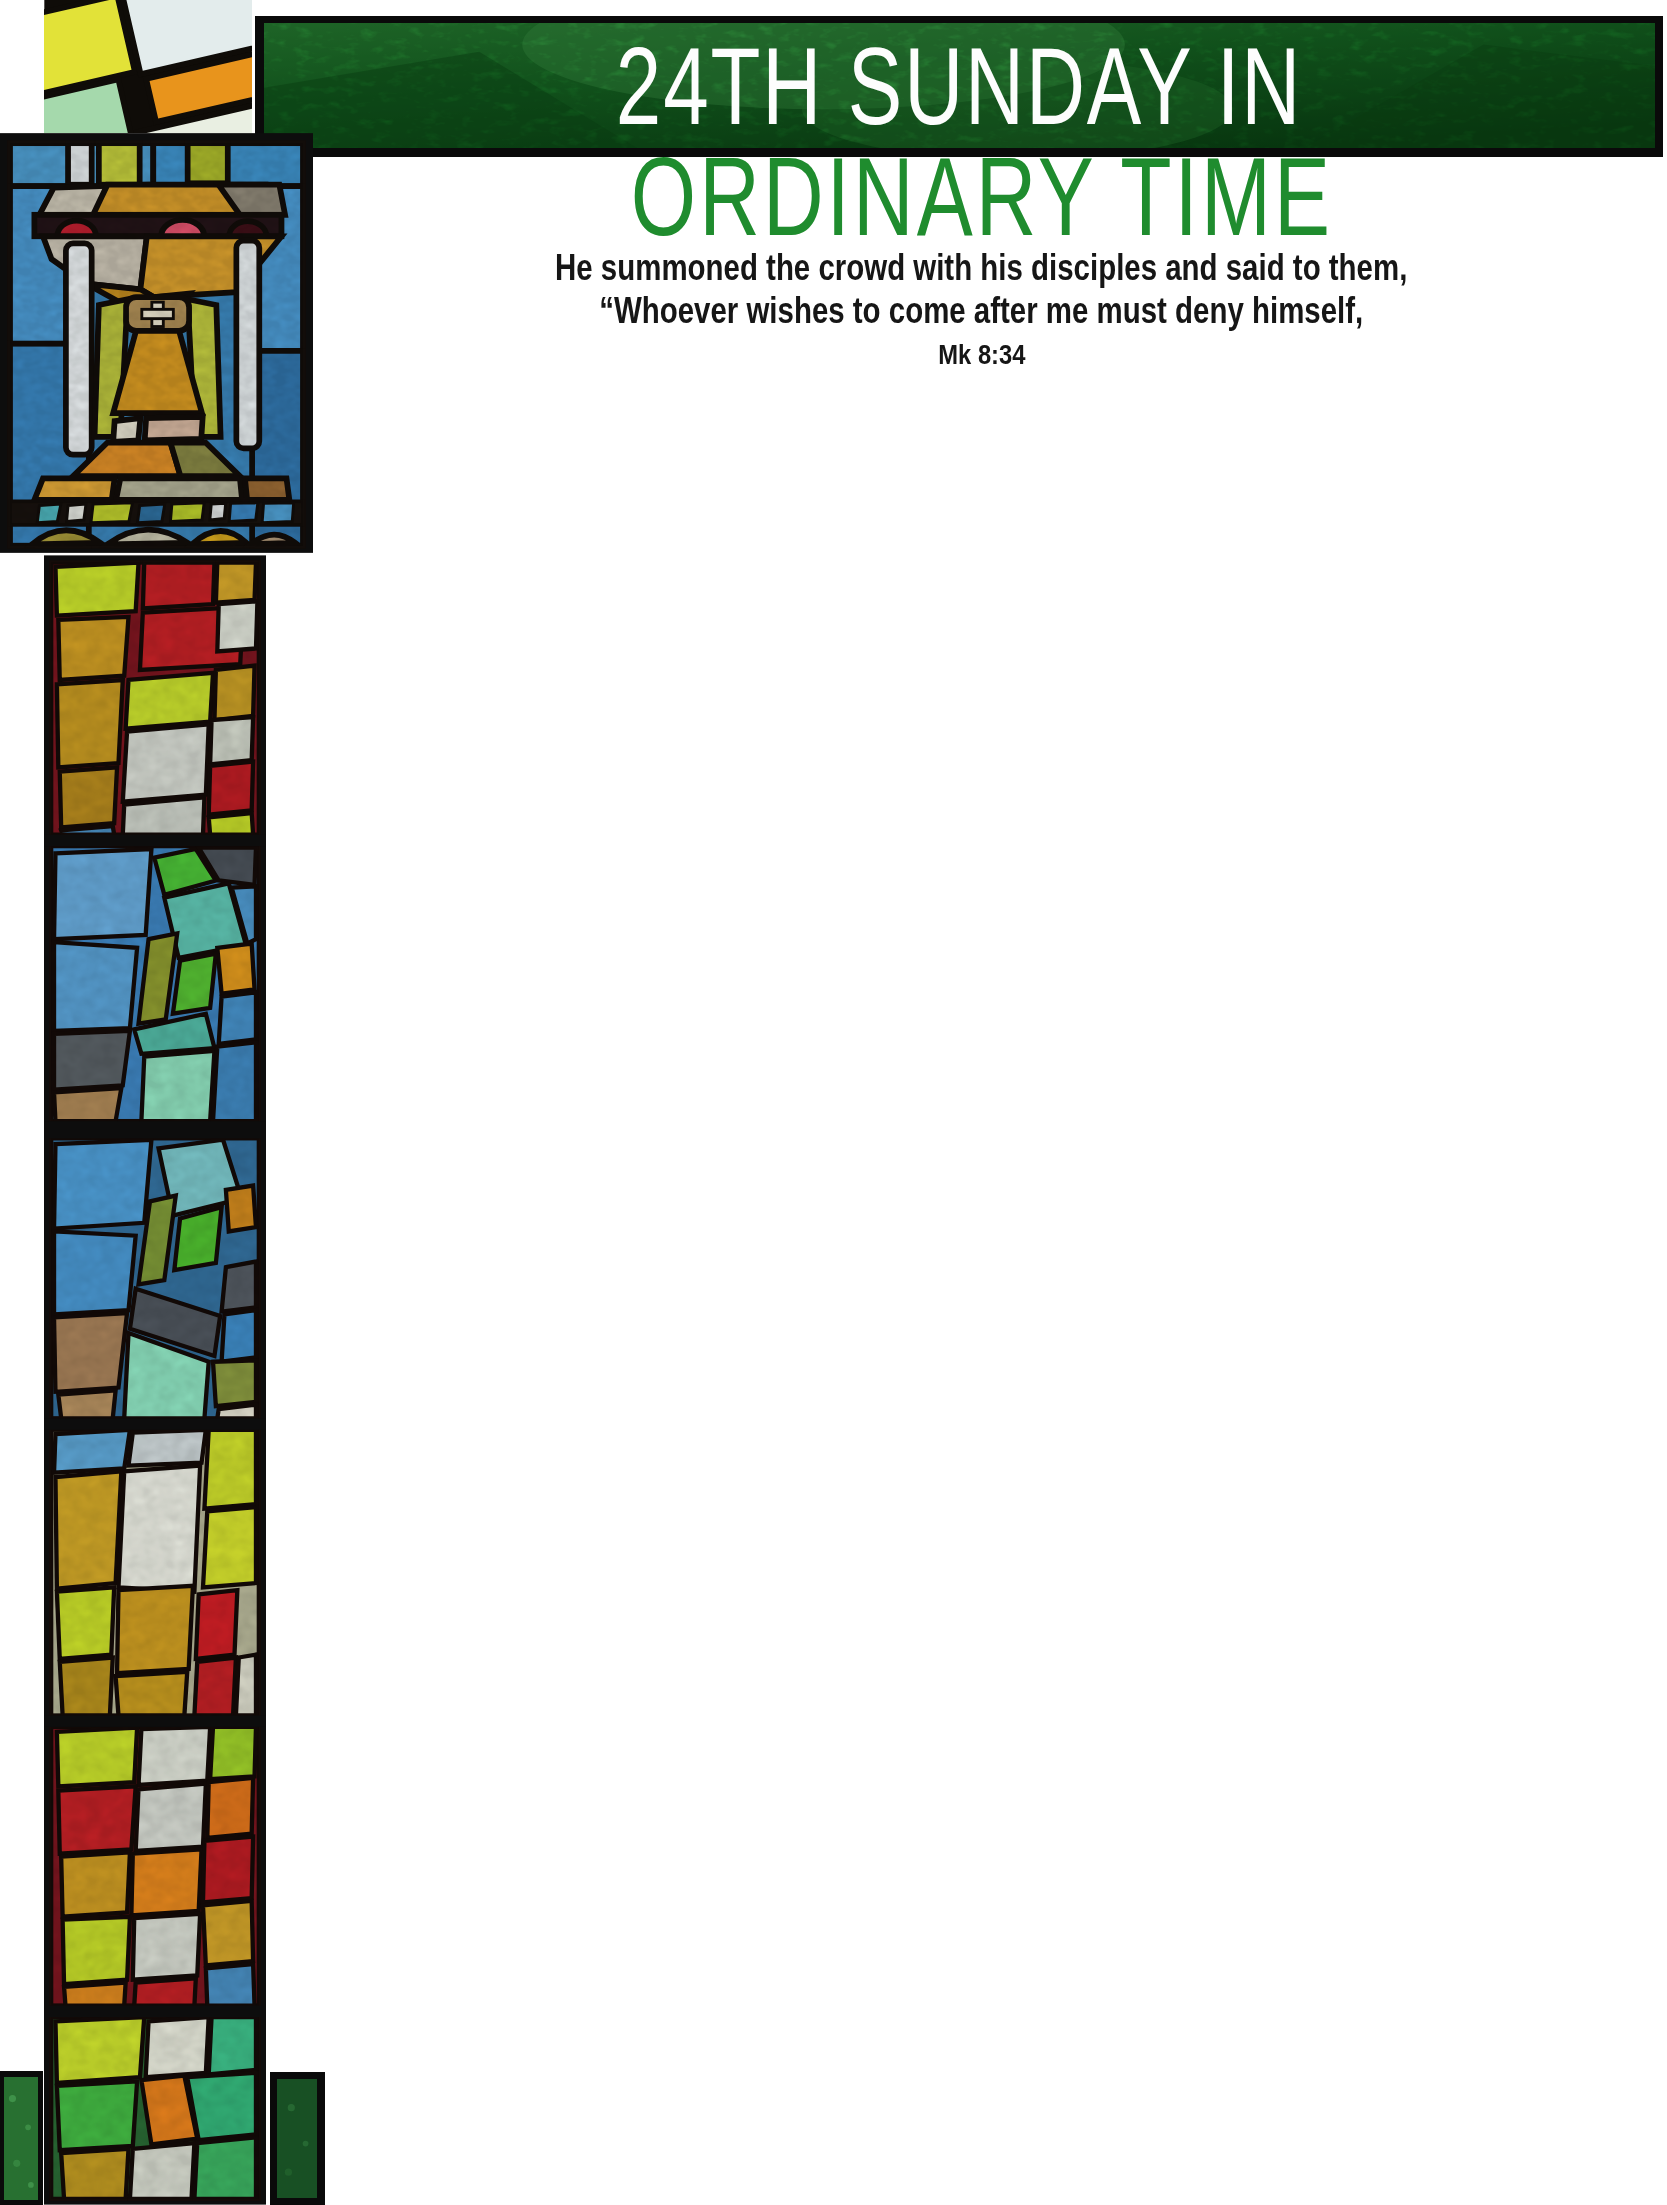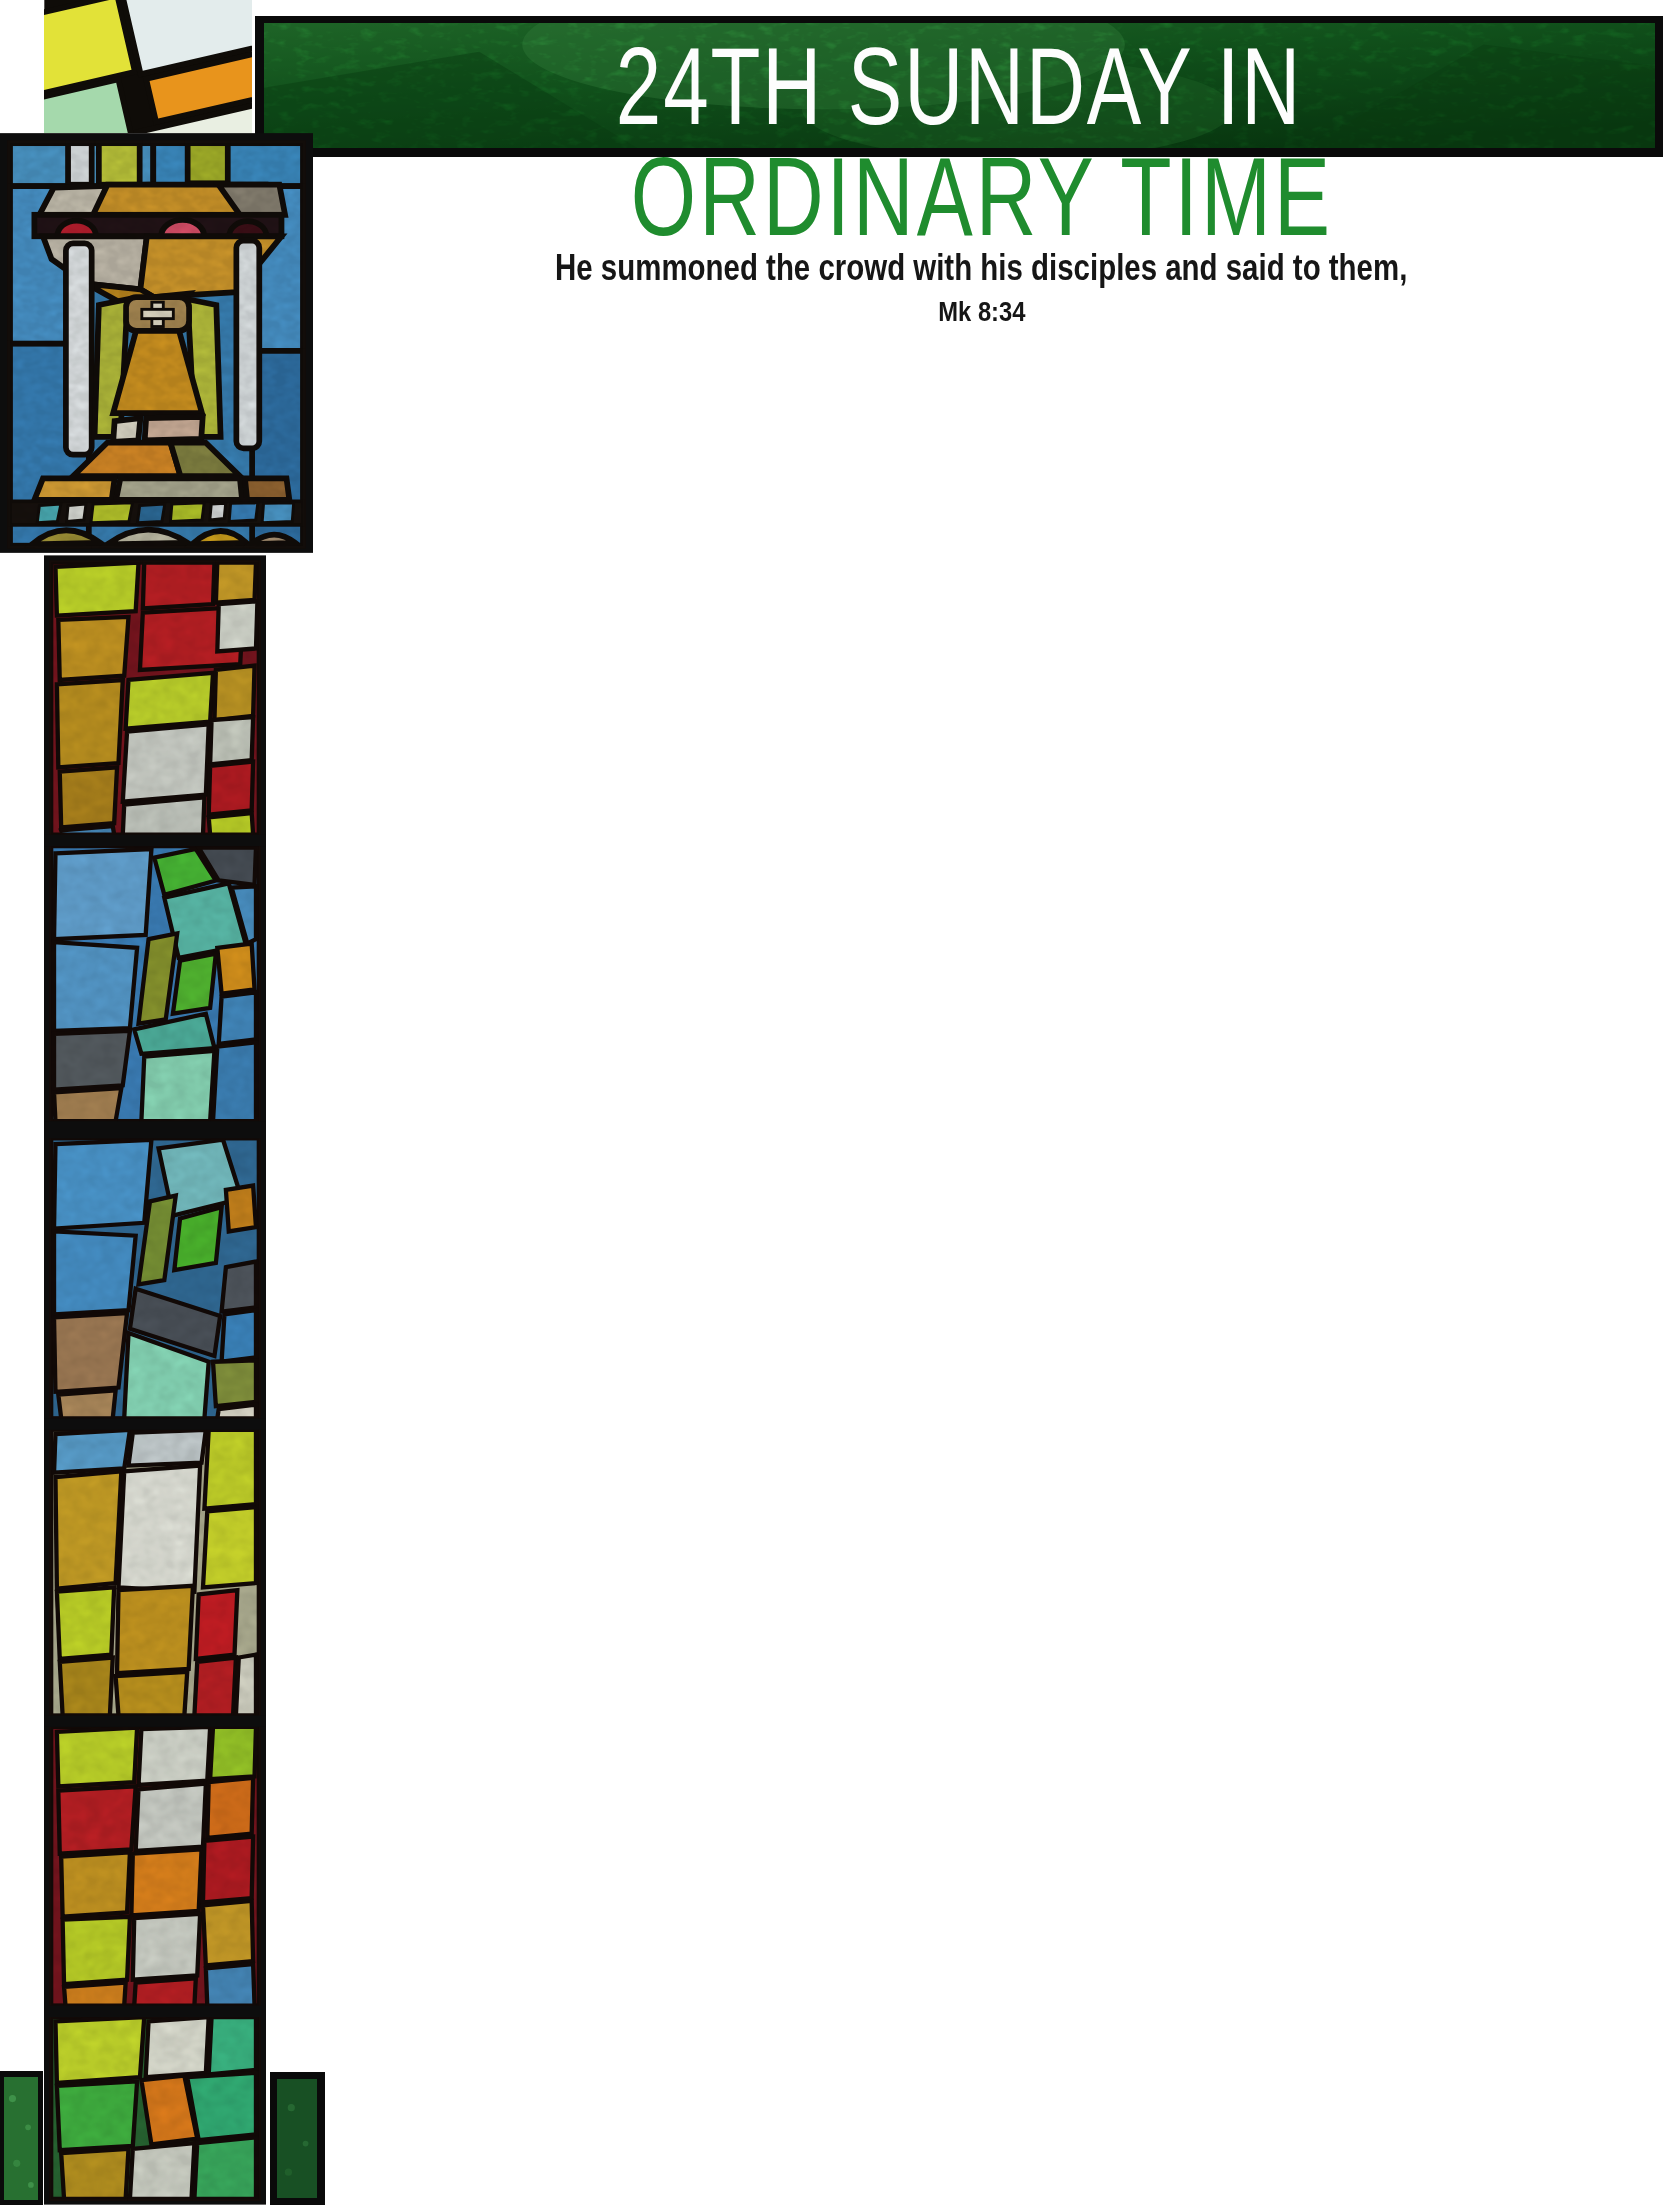--- a/index.html
+++ b/index.html
@@ -91,20 +91,21 @@
       <span class="banner-title">24TH SUNDAY IN</span>
     </div>
   </div>
 
   <div class="abs subtitle-wrap">
     <span class="subtitle">ORDINARY TIME</span>
   </div>
 
   <div class="abs quote-block">
     <div class="quote-line"><span>He summoned the crowd with his disciples and said to them,</span></div>
+    <div class="quote-line"><span>“Whoever wishes to come after me must deny himself,</span></div>
     <div class="citation"><span>Mk 8:34</span></div>
   </div>
 
   <div class="abs chalice-box">
     <svg width="313" height="420" viewBox="0 0 437 586">
       <defs>
         <filter id="grainC" x="0" y="0" width="100%" height="100%">
           <feTurbulence type="fractalNoise" baseFrequency="0.06 0.08" numOctaves="2" seed="4" result="t"></feTurbulence>
           <feColorMatrix in="t" type="matrix" values="0 0 0 0 0  0 0 0 0 0  0 0 0 0 0  0.55 0.55 0.55 0 0"></feColorMatrix>
         </filter>

